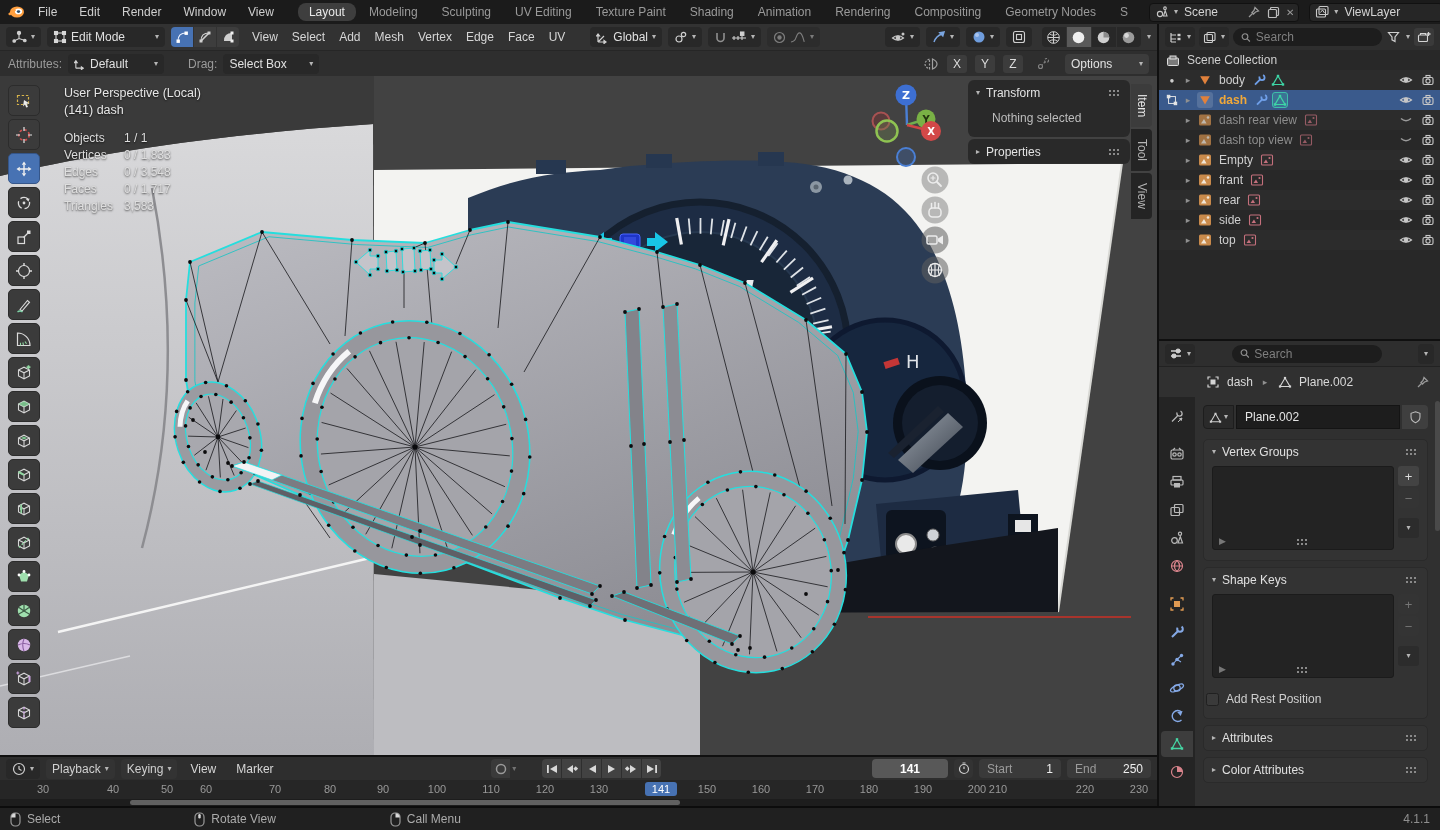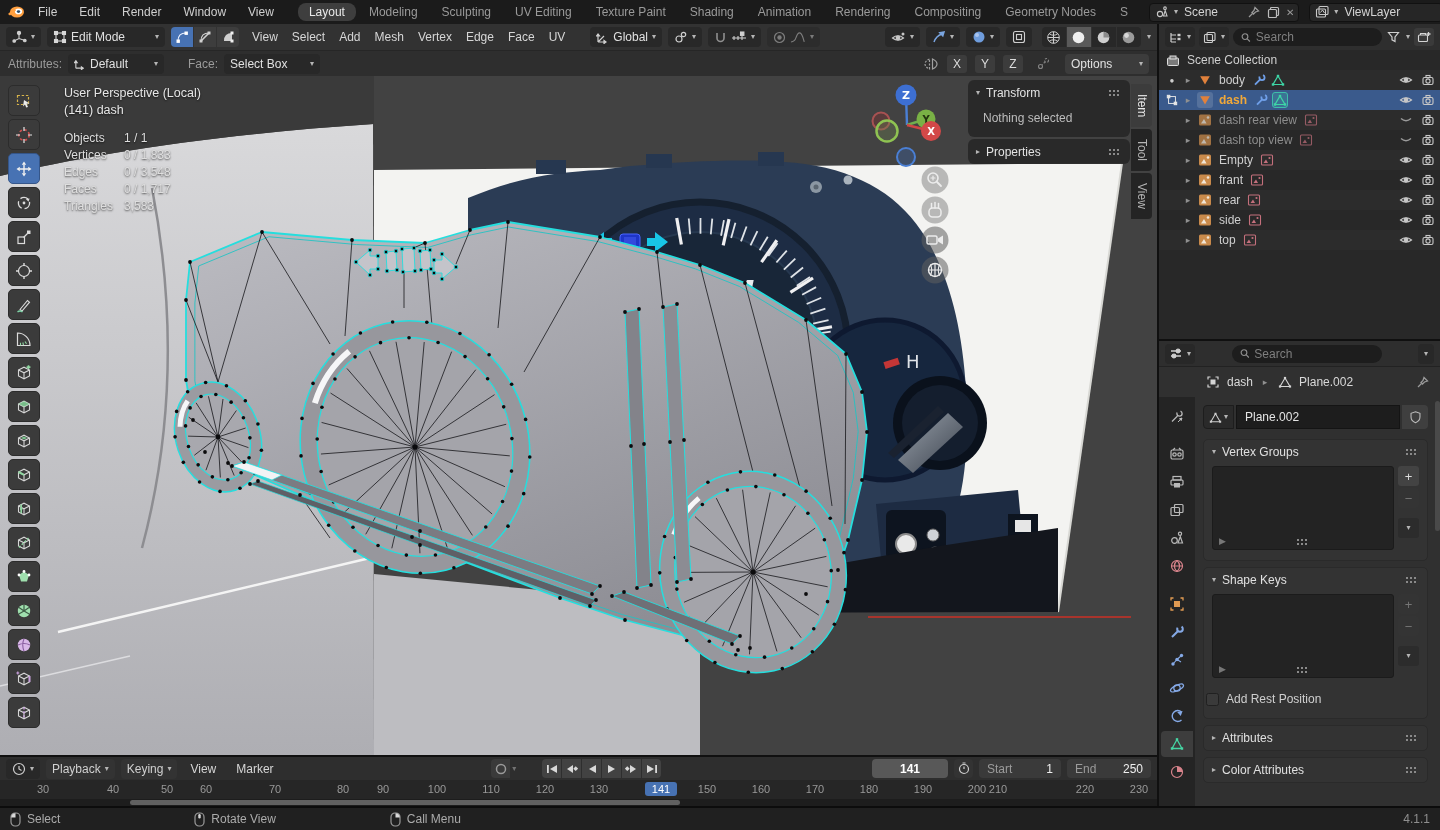--- a/index.html
+++ b/index.html
@@ -51,21 +51,21 @@
   
   .ostats{position:absolute;left:64px;top:9px;z-index:4;color:#e6e6e6;text-shadow:0 1px 2px rgba(0,0,0,.65);line-height:17px}
   .ostats .sec{margin-top:11px}
   .srow{display:flex}
   .srow .k{width:60px;color:#dedede}
   .srow .v{color:#dedede}
   
   .npanel{position:absolute;right:27px;top:4px;width:162px;z-index:6}
   .npan{background:rgba(40,40,40,.95);border-radius:6px;margin-bottom:2px;overflow:hidden}
   .nphead{display:flex;align-items:center;height:25px;padding:0 8px;gap:6px;color:#e3e3e3}
-  .npbody{padding:6px 15px 12px;color:#bdbdbd}
+  .npbody{padding:6px 24px 12px;color:#bdbdbd}
   .gripdots{width:14px;height:8px;background:
      radial-gradient(circle 1px at 2px 2px,#8a8a8a 1px,transparent 1.2px),
      radial-gradient(circle 1px at 6px 2px,#8a8a8a 1px,transparent 1.2px),
      radial-gradient(circle 1px at 10px 2px,#8a8a8a 1px,transparent 1.2px),
      radial-gradient(circle 1px at 2px 6px,#8a8a8a 1px,transparent 1.2px),
      radial-gradient(circle 1px at 6px 6px,#8a8a8a 1px,transparent 1.2px),
      radial-gradient(circle 1px at 10px 6px,#8a8a8a 1px,transparent 1.2px);margin-left:auto}
   .ntabs{position:absolute;right:5px;top:8px;width:21px;display:flex;flex-direction:column;gap:2px;z-index:6}
   .ntab{writing-mode:vertical-rl;background:#242424;color:#b5b5b5;border-radius:0 4px 4px 0;padding:10px 3px;text-align:center}
   .ntab.active{background:#3c3c3c;color:#e8e8e8}
@@ -402,21 +402,21 @@
       <div class="vph2">
         <span class="dimlabel">Attributes:</span>
         <div class="hbtn" style="width:96px">
           <svg width="12" height="12" viewBox="0 0 13 13" fill="none" stroke="#cfcfcf" stroke-width="1.2">
               <path d="M2,11 L2,3 M2,11 L10,11"></path>
               <path d="M2,3 l-1.5,2 h3 Z M10,11 l-2,-1.5 v3 Z" fill="#cfcfcf"></path>
             </svg>
           <span class="lbl">Default</span>
           <span class="chev grow" style="text-align:right">▾</span>
         </div>
-        <span class="dimlabel" style="margin-left:18px">Face:</span>
+        <span class="dimlabel" style="margin-left:18px">Drag:</span>
         <div class="hbtn" style="width:96px">
           <span class="lbl">Select Box</span>
           <span class="chev grow" style="text-align:right">▾</span>
         </div>
         <div class="grow"></div>
         <span class="ico" style="opacity:.8">
             <svg width="16" height="14" viewBox="0 0 16 14" fill="none" stroke="#bdbdbd" stroke-width="1.2">
               <path d="M6.5,2 Q2,4 2,7 Q2,10 6.5,12 Z" stroke-dasharray="2 1.5"></path>
               <path d="M9.5,2 Q14,4 14,7 Q14,10 9.5,12 Z"></path>
             </svg>
@@ -1175,21 +1175,21 @@
             <span class="dimlabel">End</span>
             <span class="grow" style="text-align:right;color:#eee">250</span>
           </div>
         </div>
         <div class="ruler">
           <span class="tick" style="left:23px">30</span>
           <span class="tick" style="left:93px">40</span>
           <span class="tick" style="left:147px">50</span>
           <span class="tick" style="left:186px">60</span>
           <span class="tick" style="left:255px">70</span>
-          <span class="tick" style="left:323px">80</span>
+          <span class="tick" style="left:310px">80</span>
           <span class="tick" style="left:363px">90</span>
           <span class="tick" style="left:417px">100</span>
           <span class="tick" style="left:471px">110</span>
           <span class="tick" style="left:525px">120</span>
           <span class="tick" style="left:579px">130</span>
           <span class="tick cur" style="left:645px">141</span>
           <span class="tick" style="left:687px">150</span>
           <span class="tick" style="left:741px">160</span>
           <span class="tick" style="left:795px">170</span>
           <span class="tick" style="left:849px">180</span>

